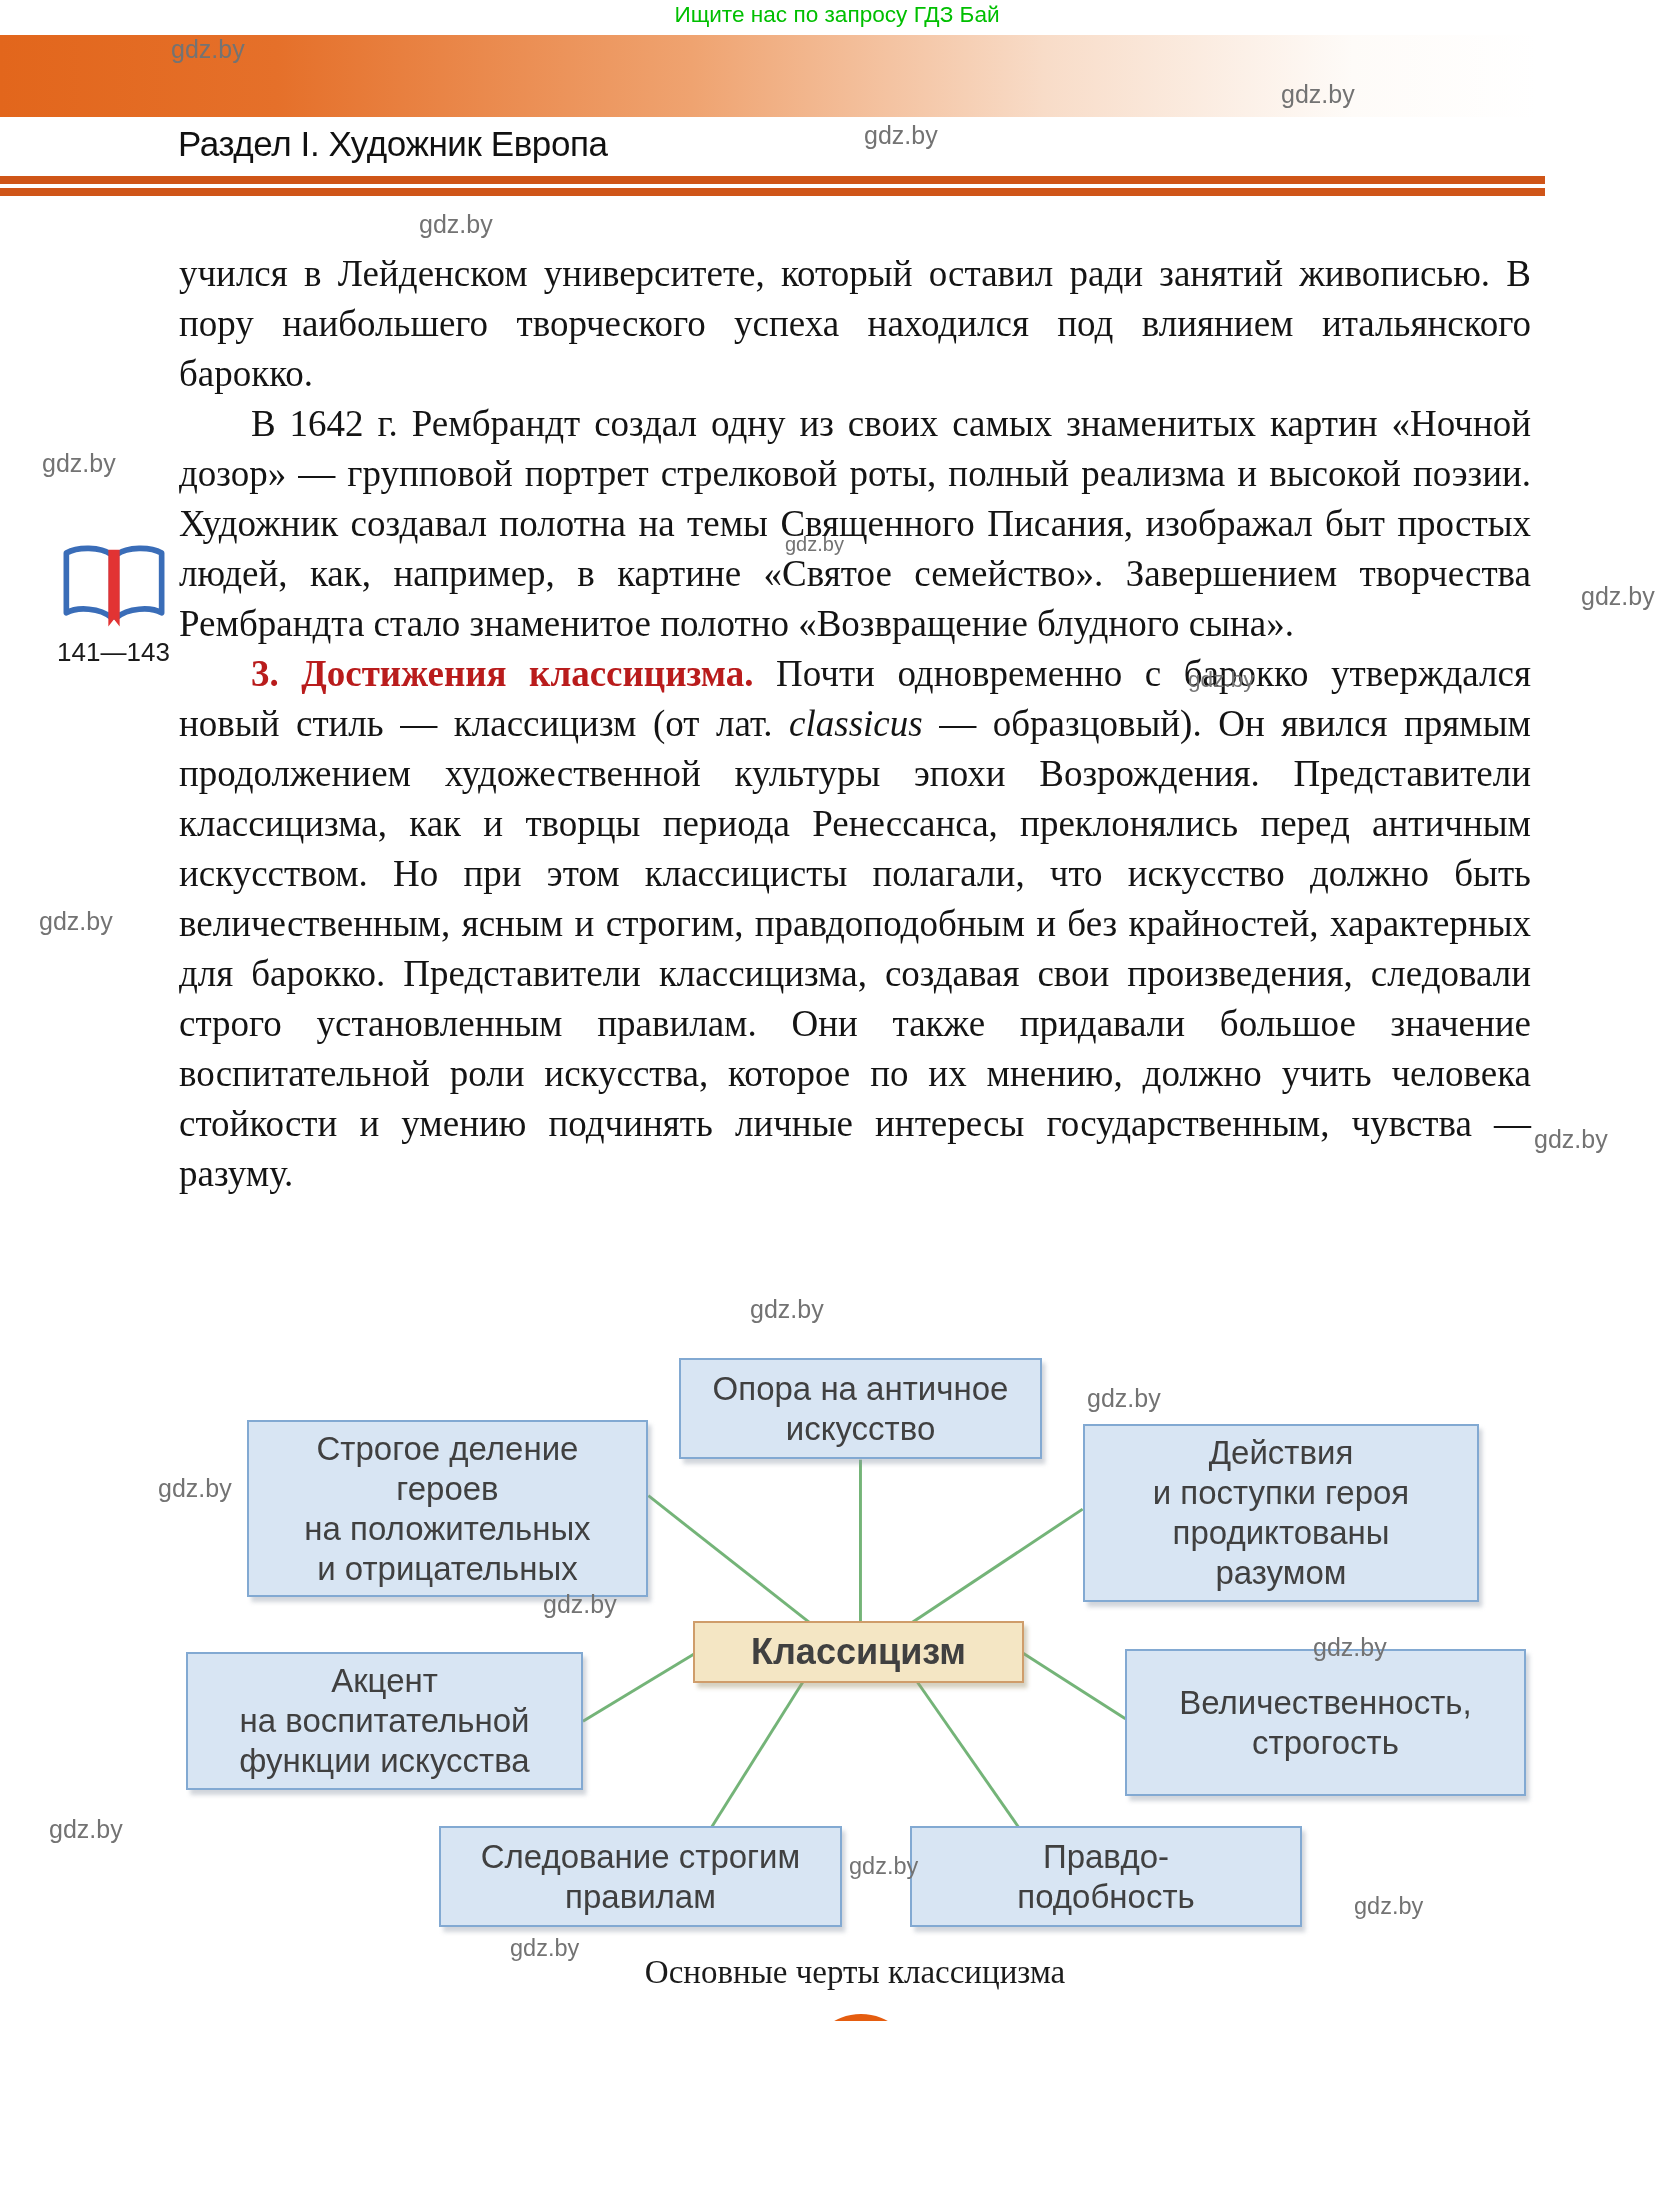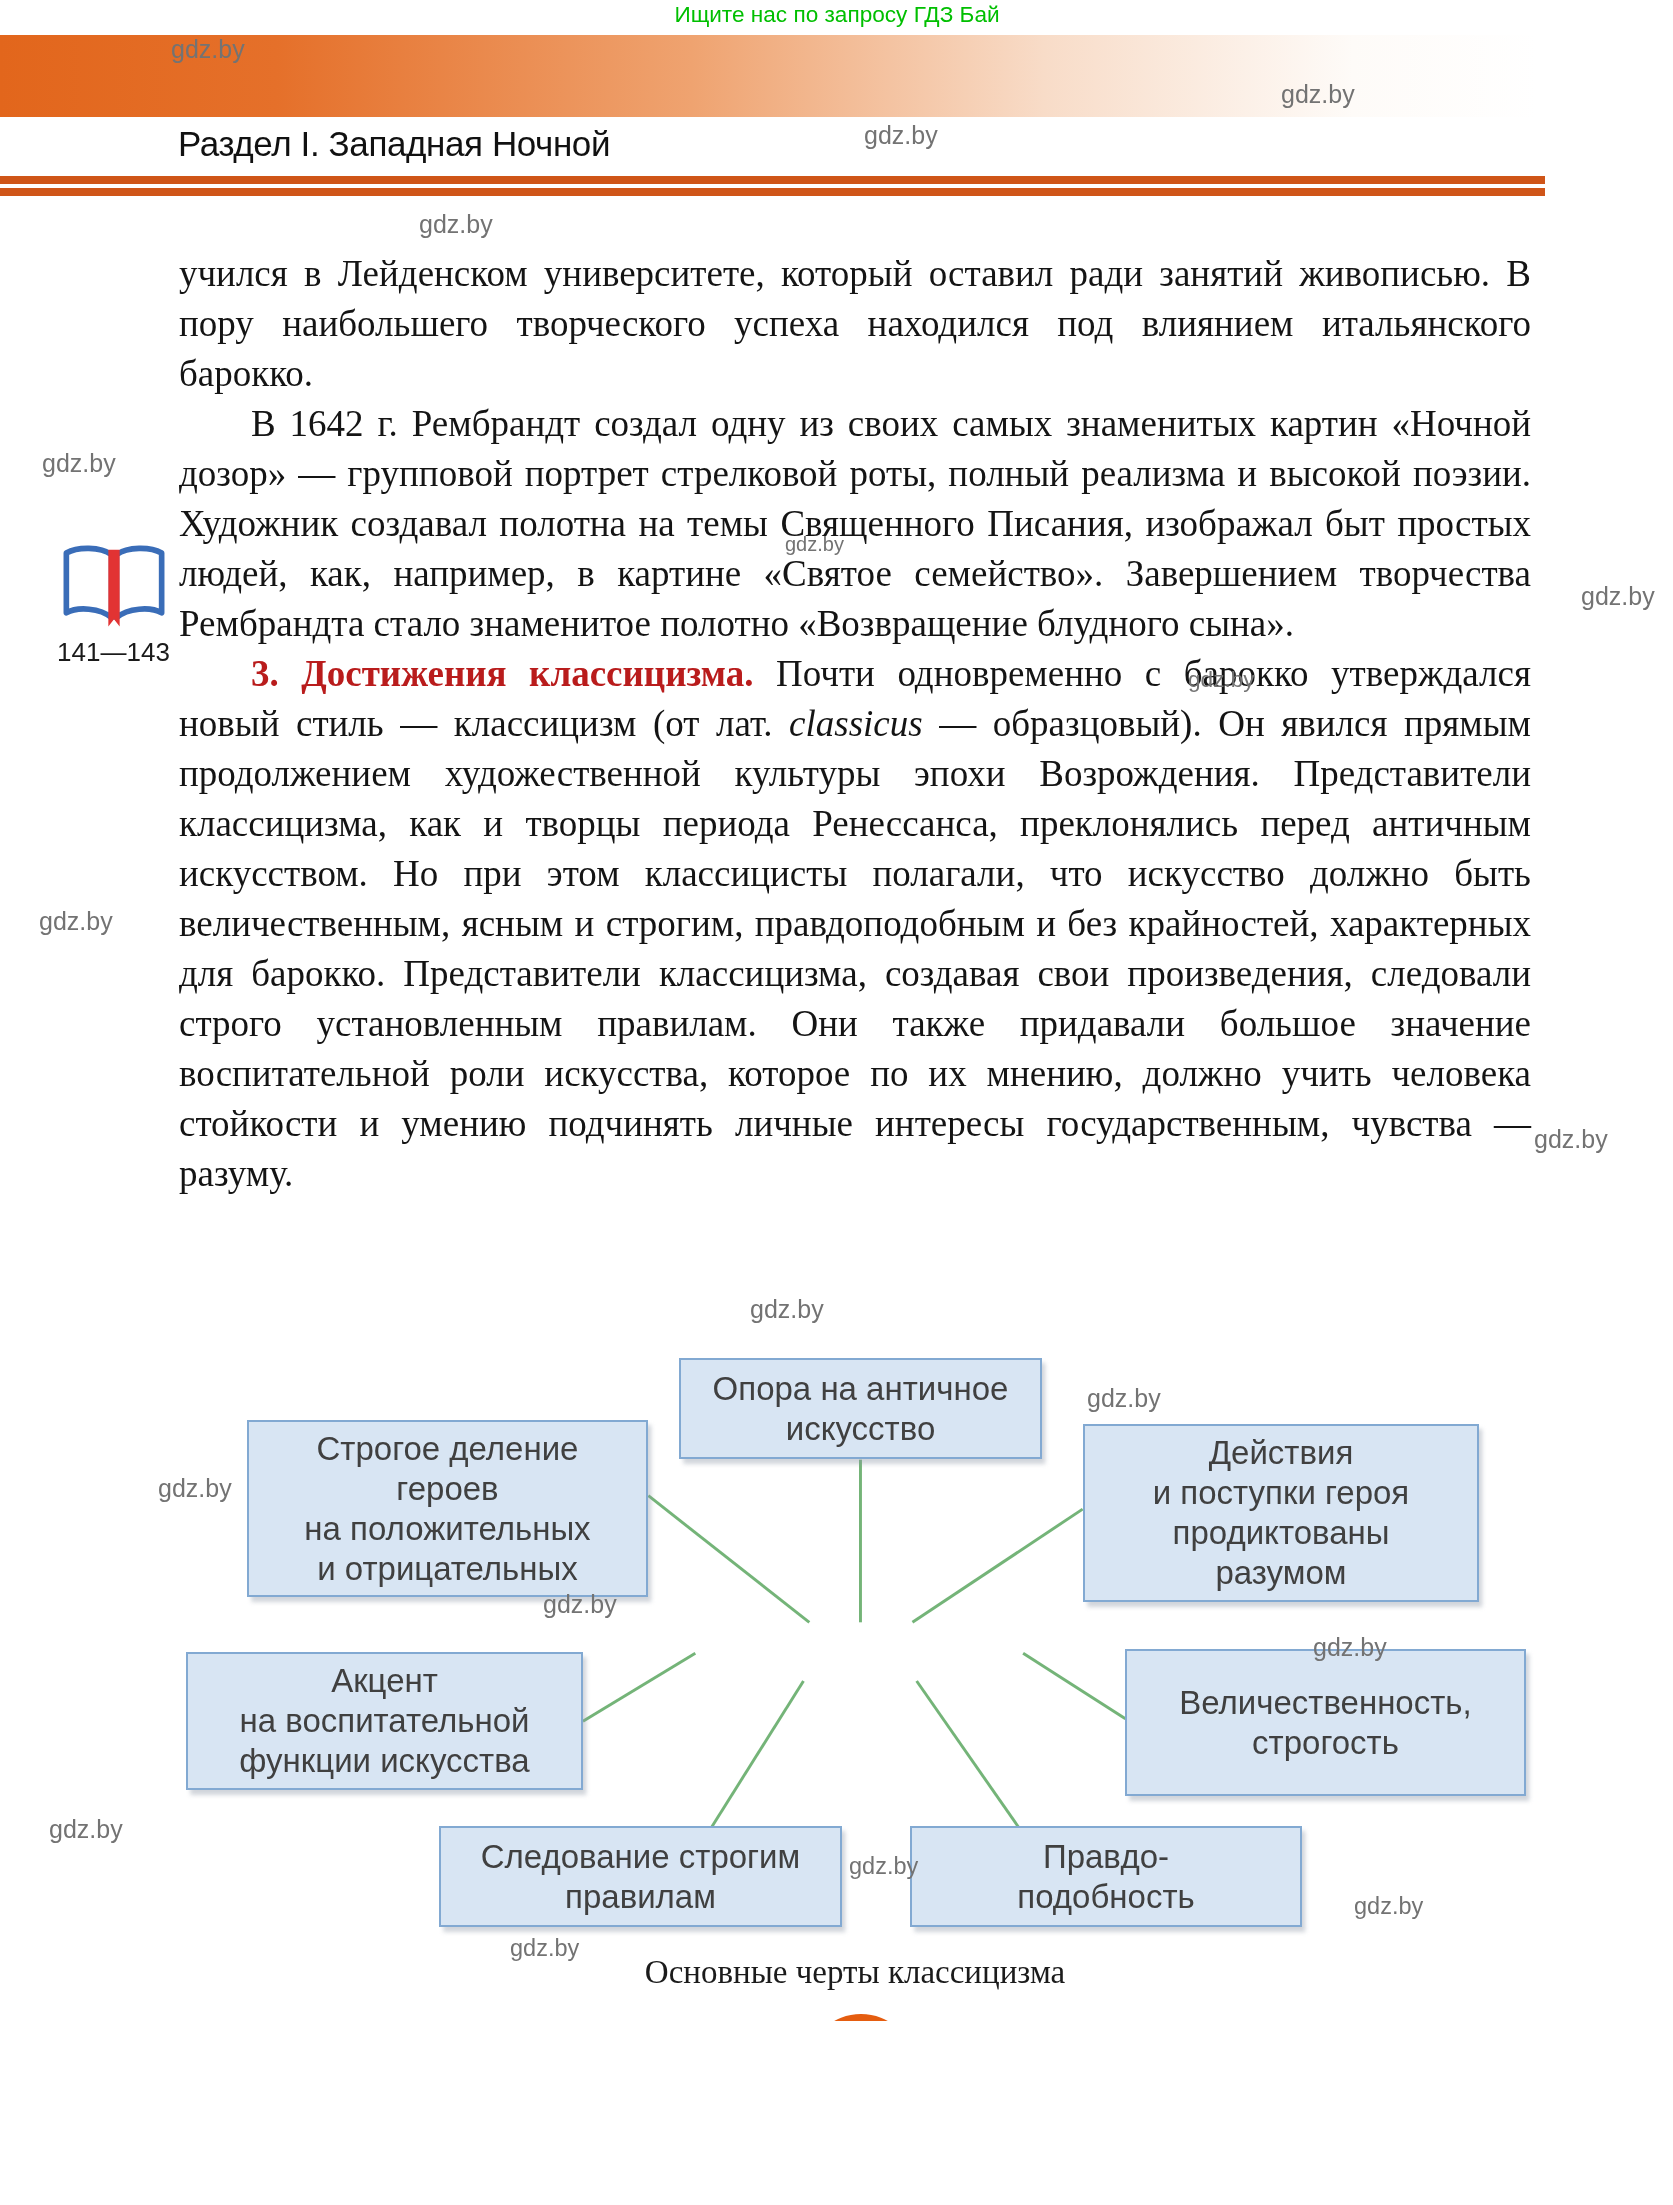--- a/index.html
+++ b/index.html
@@ -105,21 +105,21 @@
 </style>
 </head>
 <body>
 
 <div class="page">
 
   <div class="promo-banner">Ищите нас по запросу ГДЗ Бай</div>
 
   <div class="orange-bar"></div>
 
-  <div class="section-title">Раздел I. Западная Ночной</div>
+  <div class="section-title">Раздел I. Художник Европа</div>
   <div class="rule r1"></div>
   <div class="rule r2"></div>
 
   <div class="article">
     <p>учился в Лейденском университете, который оставил ради занятий живописью. В пору наибольшего творческого успеха находился под влиянием итальянского барокко.</p>
     <p class="indent">В 1642 г. Рембрандт создал одну из своих самых знаменитых картин «Ночной дозор» — групповой портрет стрелковой роты, полный реализма и высокой поэзии. Художник создавал полотна на темы Священного Писания, изображал быт простых людей, как, например, в картине «Святое семейство». Завершением творчества Рембрандта стало знаменитое полотно «Возвращение блудного сына».</p>
     <p class="indent"><span class="section-heading">3. Достижения классицизма.</span> <span>Почти одновременно с барокко утверждался новый стиль — классицизм (от лат. </span><em class="latin">classicus</em><span> — образцовый). Он явился прямым продолжением художественной культуры эпохи Возрождения. Представители классицизма, как и творцы периода Ренессанса, преклонялись перед античным искусством. Но при этом классицисты полагали, что искусство должно быть величественным, ясным и строгим, правдоподобным и без крайностей, характерных для барокко. Представители классицизма, создавая свои произведения, следовали строго установленным правилам. Они также придавали большое значение воспитательной роли искусства, которое по их мнению, должно учить человека стойкости и умению подчинять личные интересы государственным, чувства — разуму.</span></p>
   </div>
 
   <div class="book-ref">
@@ -148,20 +148,21 @@
   <div class="dnode" style="left:679px;top:1358px;width:363px;height:101px;">Опора на античное
 искусство</div>
   <div class="dnode" style="left:247px;top:1420px;width:401px;height:177px;">Строгое деление
 героев
 на положительных
 и отрицательных</div>
   <div class="dnode" style="left:1083px;top:1424px;width:396px;height:178px;">Действия
 и поступки героя
 продиктованы
 разумом</div>
+  <div class="dnode center" style="left:693px;top:1621px;width:331px;height:62px;">Классицизм</div>
   <div class="dnode" style="left:186px;top:1652px;width:397px;height:138px;">Акцент
 на воспитательной
 функции искусства</div>
   <div class="dnode" style="left:1125px;top:1649px;width:401px;height:147px;">Величественность,
 строгость</div>
   <div class="dnode" style="left:439px;top:1826px;width:403px;height:101px;">Следование строгим
 правилам</div>
   <div class="dnode" style="left:910px;top:1826px;width:392px;height:101px;">Правдо-
 подобность</div>
 

